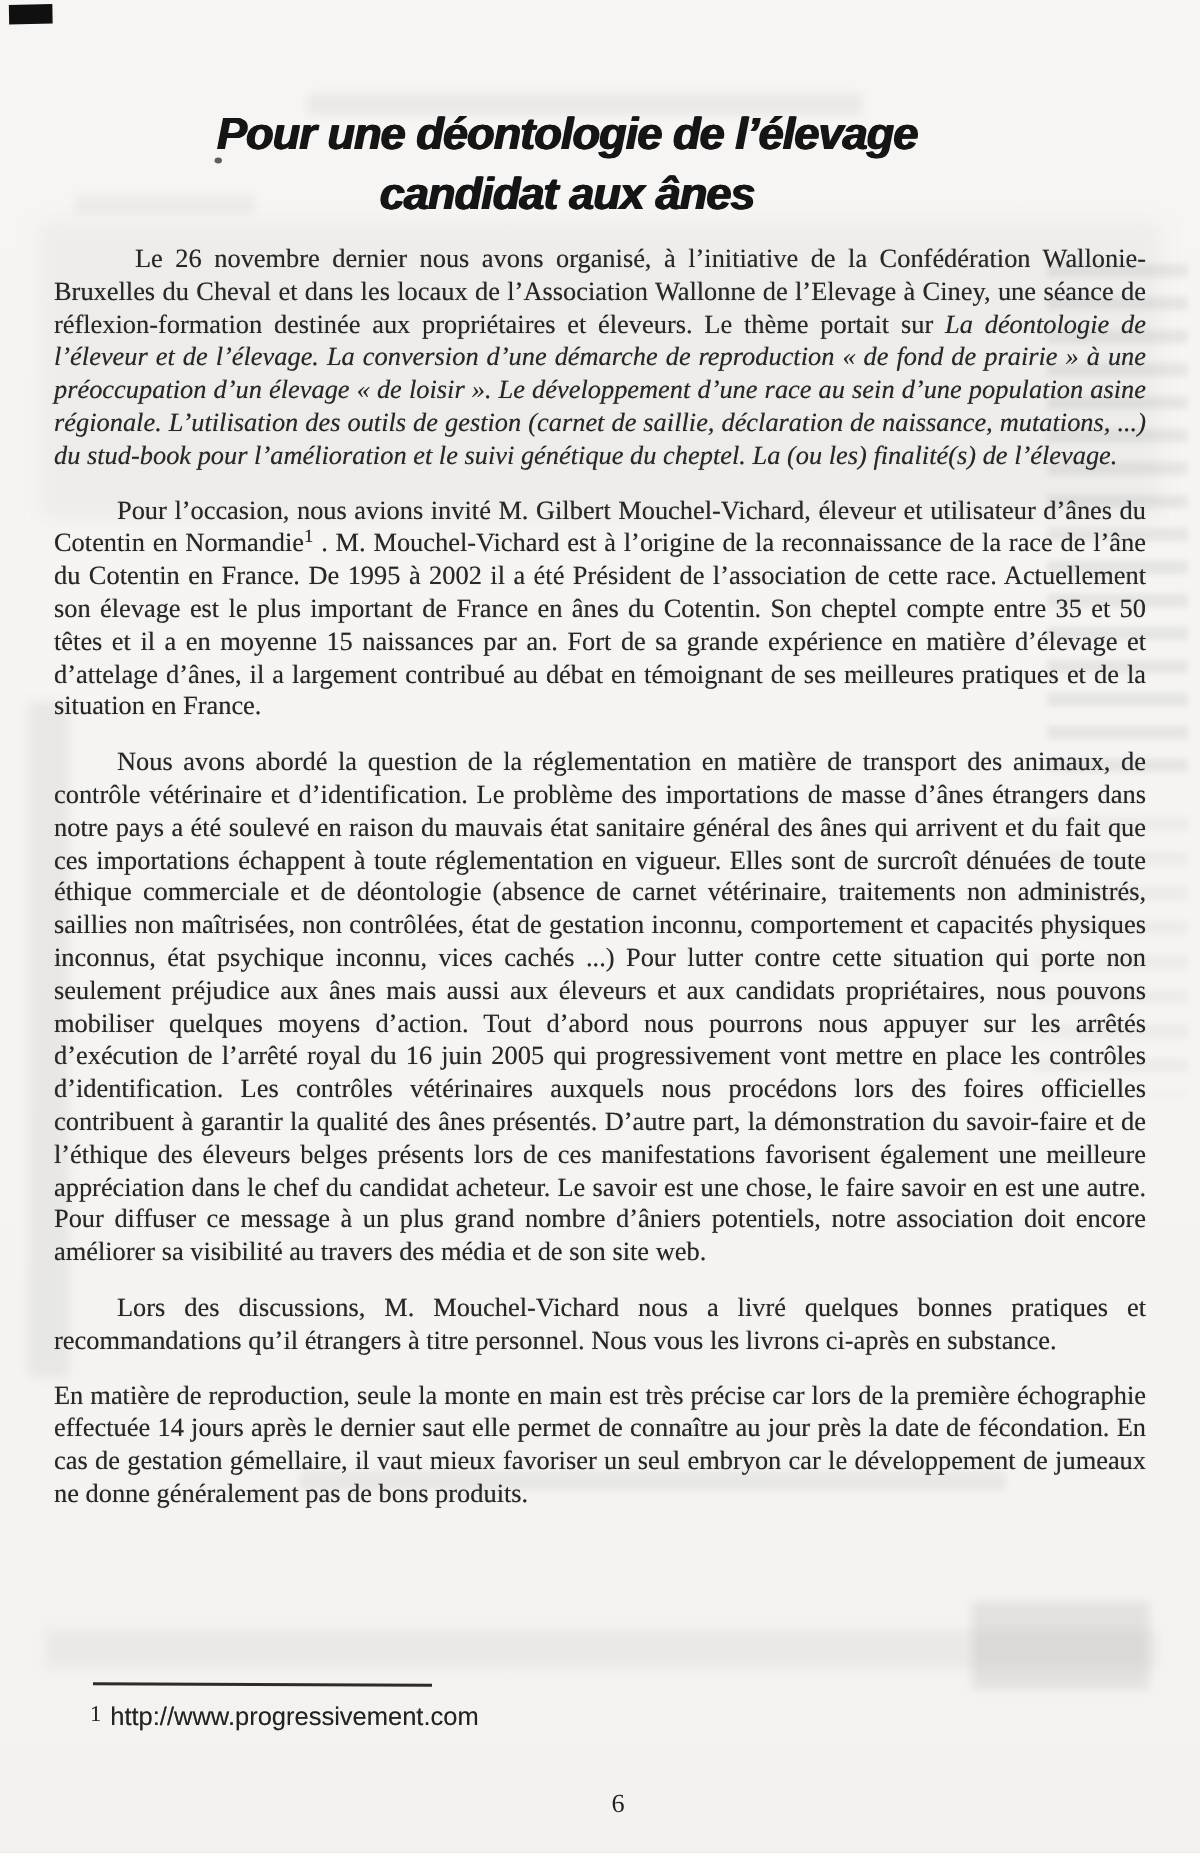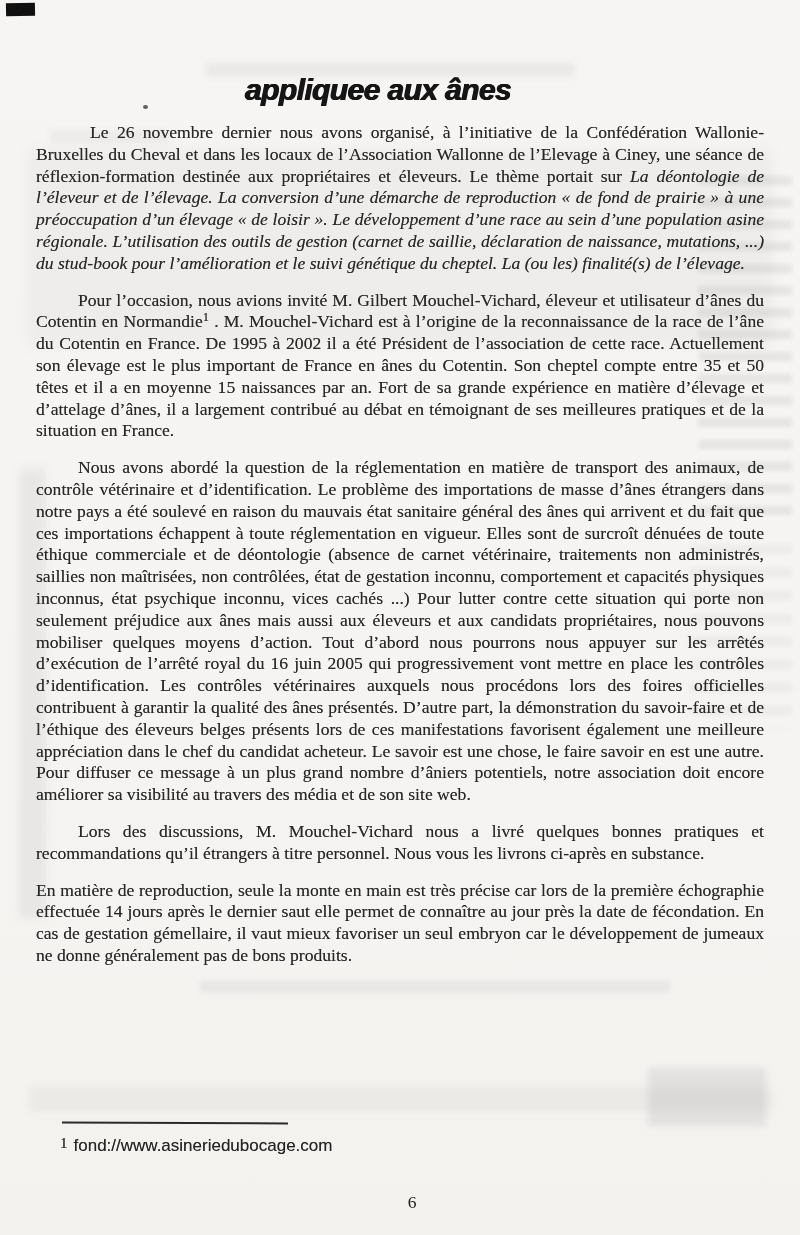--- a/index.html
+++ b/index.html
@@ -83,33 +83,34 @@
   <div class="artifact left-strip"></div>
   <div class="artifact bleed-col-1"></div>
   <div class="artifact bleed-col-2"></div>
   <div class="artifact ghost-mid"></div>
   <div class="artifact blob-bottom"></div>
   <div class="artifact wash-bottom"></div>
   <div class="artifact title-dot"></div>
 
   <div class="content">
     <h1 class="title">
-      <span>appliquee aux ânes</span>
+      <span>Pour une déontologie de l’élevage</span>
+      <span>candidat aux ânes</span>
     </h1>
 
     <p class="body indent-lg"><span>Le 26 novembre dernier nous avons organisé, à l’initiative de la Confédération Wallonie-Bruxelles du Cheval et dans les locaux de l’Association Wallonne de l’Elevage à Ciney, une séance de réflexion-formation destinée aux propriétaires et éleveurs. Le thème portait sur </span><i>La déontologie de l’éleveur et de l’élevage. La conversion d’une démarche de reproduction « de fond de prairie » à une préoccupation d’un élevage « de loisir ». Le développement d’une race au sein d’une population asine régionale. L’utilisation des outils de gestion (carnet de saillie, déclaration de naissance, mutations, ...) du stud-book pour l’amélioration et le suivi génétique du cheptel. La (ou les) finalité(s) de l’élevage.</i></p>
 
     <p class="body indent"><span>Pour l’occasion, nous avions invité M. Gilbert Mouchel-Vichard, éleveur et utilisateur d’ânes du Cotentin en Normandie</span><sup class="fnref">1</sup><span> . M. Mouchel-Vichard est à l’origine de la reconnaissance de la race de l’âne du Cotentin en France. De 1995 à 2002 il a été Président de l’association de cette race. Actuellement son élevage est le plus important de France en ânes du Cotentin. Son cheptel compte entre 35 et 50 têtes et il a en moyenne 15 naissances par an. Fort de sa grande expérience en matière d’élevage et d’attelage d’ânes, il a largement contribué au débat en témoignant de ses meilleures pratiques et de la situation en France.</span></p>
 
     <p class="body indent"><span>Nous avons abordé la question de la réglementation en matière de transport des animaux, de contrôle vétérinaire et d’identification. Le problème des importations de masse d’ânes étrangers dans notre pays a été soulevé en raison du mauvais état sanitaire général des ânes qui arrivent et du fait que ces importations échappent à toute réglementation en vigueur. Elles sont de surcroît dénuées de toute éthique commerciale et de déontologie (absence de carnet vétérinaire, traitements non administrés, saillies non maîtrisées, non contrôlées, état de gestation inconnu, comportement et capacités physiques inconnus, état psychique inconnu, vices cachés ...) Pour lutter contre cette situation qui porte non seulement préjudice aux ânes mais aussi aux éleveurs et aux candidats propriétaires, nous pouvons mobiliser quelques moyens d’action. Tout d’abord nous pourrons nous appuyer sur les arrêtés d’exécution de l’arrêté royal du 16 juin 2005 qui progressivement vont mettre en place les contrôles d’identification. Les contrôles vétérinaires auxquels nous procédons lors des foires officielles contribuent à garantir la qualité des ânes présentés. D’autre part, la démonstration du savoir-faire et de l’éthique des éleveurs belges présents lors de ces manifestations favorisent également une meilleure appréciation dans le chef du candidat acheteur. Le savoir est une chose, le faire savoir en est une autre. Pour diffuser ce message à un plus grand nombre d’âniers potentiels, notre association doit encore améliorer sa visibilité au travers des média et de son site web.</span></p>
 
     <p class="body indent"><span>Lors des discussions, M. Mouchel-Vichard nous a livré quelques bonnes pratiques et recommandations qu’il étrangers à titre personnel. Nous vous les livrons ci-après en substance.</span></p>
 
     <p class="body"><span>En matière de reproduction, seule la monte en main est très précise car lors de la première échographie effectuée 14 jours après le dernier saut elle permet de connaître au jour près la date de fécondation. En cas de gestation gémellaire, il vaut mieux favoriser un seul embryon car le développement de jumeaux ne donne généralement pas de bons produits.</span></p>
   </div>
 
   <div class="footnote-rule"></div>
 
-  <div class="footnote"><span class="marker">1</span><span>fond://www.asineriedubocage.com</span></div>
+  <div class="footnote"><span class="marker">1</span><span>http://www.progressivement.com</span></div>
 
   <div class="page-number">6</div>
 
 </div>
 
 </body></html>

